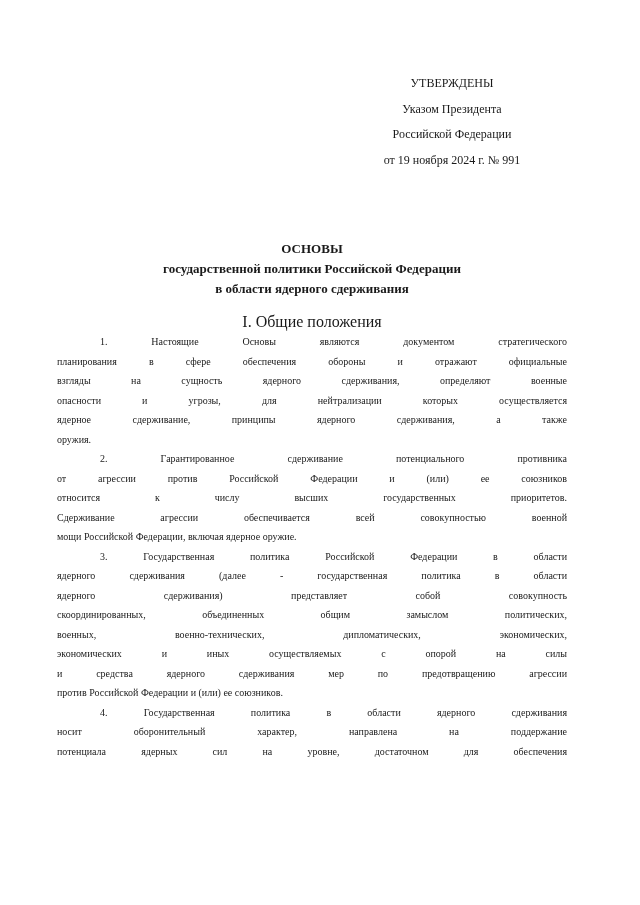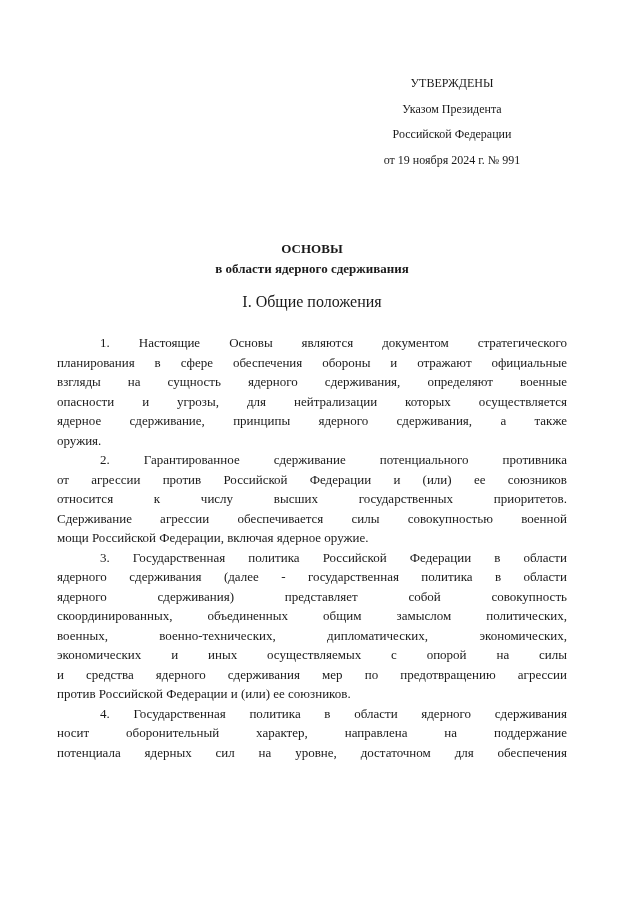--- a/index.html
+++ b/index.html
@@ -36,22 +36,21 @@
     font-size: 13px;
     line-height: 20px;
   }
   .section {
     margin-top: 13px;
     text-align: center;
     font-size: 16px;
     line-height: 20px;
   }
   .bodytext {
-    margin-top: 21px;
-    font-size: 13px;
+    font-size: 10px;
     line-height: 19.5px;
   }
   .ln {
     text-align: justify;
     text-align-last: left;
   }
   .ln.j {
     text-align-last: justify;
   }
   .ln.ind {
@@ -65,41 +64,42 @@
 
   <div class="approval">
     <div>УТВЕРЖДЕНЫ</div>
     <div>Указом Президента</div>
     <div>Российской Федерации</div>
     <div>от 19 ноября 2024 г. № 991</div>
   </div>
 
   <div class="title">
     <div>ОСНОВЫ</div>
+    <div>государственной политики Российской Федерации</div>
     <div>в области ядерного сдерживания</div>
   </div>
 
   <div class="section">I. Общие положения</div>
 
   <div class="bodytext">
 
     <div>
       <div class="ln j ind">1. Настоящие Основы являются документом стратегического</div>
       <div class="ln j">планирования в сфере обеспечения обороны и отражают официальные</div>
       <div class="ln j">взгляды на сущность ядерного сдерживания, определяют военные</div>
       <div class="ln j">опасности и угрозы, для нейтрализации которых осуществляется</div>
       <div class="ln j">ядерное сдерживание, принципы ядерного сдерживания, а также</div>
       <div class="ln">оружия.</div>
     </div>
 
     <div>
       <div class="ln j ind">2. Гарантированное сдерживание потенциального противника</div>
       <div class="ln j">от агрессии против Российской Федерации и (или) ее союзников</div>
       <div class="ln j">относится к числу высших государственных приоритетов.</div>
-      <div class="ln j">Сдерживание агрессии обеспечивается силы совокупностью военной</div>
+      <div class="ln j">Сдерживание агрессии обеспечивается всей совокупностью военной</div>
       <div class="ln">мощи Российской Федерации, включая ядерное оружие.</div>
     </div>
 
     <div>
       <div class="ln j ind">3. Государственная политика Российской Федерации в области</div>
       <div class="ln j">ядерного сдерживания (далее - государственная политика в области</div>
       <div class="ln j">ядерного сдерживания) представляет собой совокупность</div>
       <div class="ln j">скоординированных, объединенных общим замыслом политических,</div>
       <div class="ln j">военных, военно-технических, дипломатических, экономических,</div>
       <div class="ln j">экономических и иных осуществляемых с опорой на силы</div>

